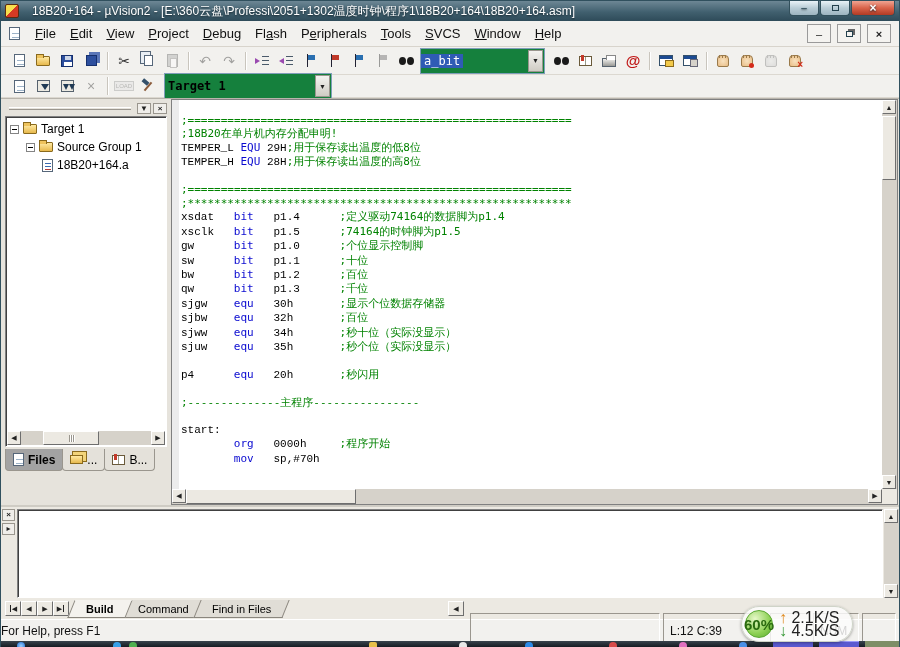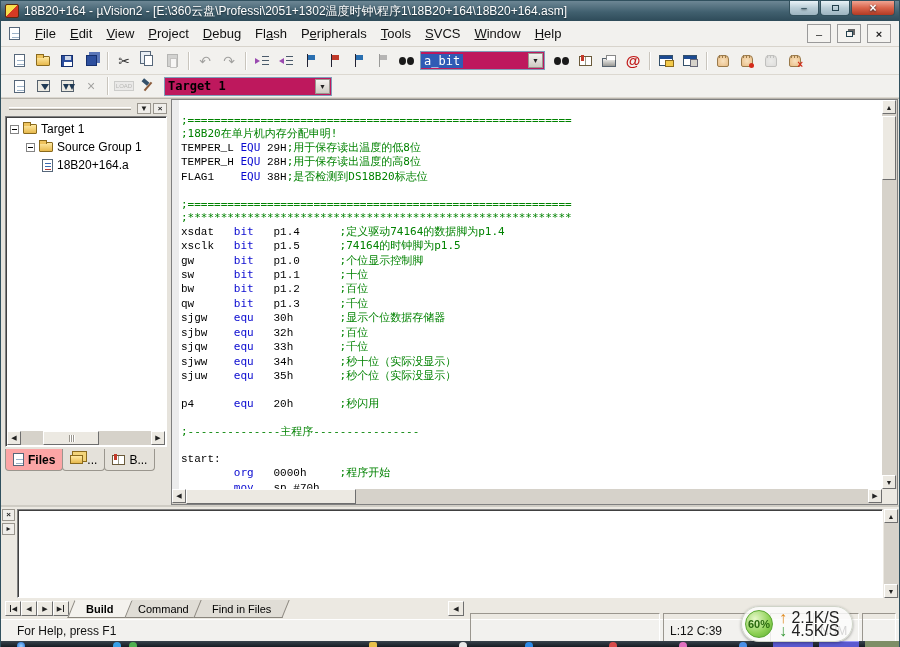--- a/index.html
+++ b/index.html
@@ -3,21 +3,21 @@
 <meta charset="utf-8">
 <style>
   *{margin:0;padding:0;box-sizing:border-box;}
   html,body{width:900px;height:647px;overflow:hidden;}
   body{font-family:"Liberation Sans",sans-serif;background:#ece9e2;position:relative;}
   .app{position:absolute;inset:0;border:1px solid #30505e;background:#ece9e2;}
 
   
   .titlebar{position:absolute;left:0;top:0;right:0;height:20px;
     background:linear-gradient(#6d8795,#41606f 55%,#2e4b59);display:flex;align-items:center;
-    color:#fff;font-size:12px;text-shadow:0 1px 2px #17262e;padding-left:4px;}
+    color:#fff;font-size:12px;text-shadow:0 1px 2px #17262e;padding-left:4px;gap:8px;}
   .appicon{width:14px;height:14px;border:1px solid #5a2a10;border-radius:2px;
     background:linear-gradient(135deg,#f6df4e 0 46%,#d53a24 46%);margin-right:5px;flex:0 0 auto;}
   .title-text{white-space:nowrap;overflow:hidden;}
   .winbtns{position:absolute;right:4px;top:0;display:flex;}
   .wbtn{width:30px;height:15px;border:1px solid #33505c;border-top:none;border-radius:0 0 4px 4px;
     background:linear-gradient(#e9f2f7,#b9ccd6 50%,#9db4c0);display:flex;align-items:center;justify-content:center;
     color:#23404d;font-size:10px;line-height:1;margin-left:1px;}
   .wbtn.close{width:44px;background:linear-gradient(#f0a492,#d9634a 50%,#b03a24);color:#fff;}
   .sq{width:7px;height:6px;border:1px solid #23404d;display:inline-block;}
   .wbtn.close .x{font-size:12px;font-weight:bold;}
@@ -84,21 +84,21 @@
   .ic-build::before{content:"";position:absolute;left:3px;top:3px;border-top:6px solid #203a54;border-left:4px solid transparent;border-right:4px solid transparent;}
   .ic-rebuild{width:13px;height:12px;background:#eceae2;border:1px solid #56626e;}
   .ic-rebuild::before{content:"";position:absolute;left:1px;top:3px;border-top:6px solid #203a54;border-left:3px solid transparent;border-right:3px solid transparent;}
   .ic-rebuild::after{content:"";position:absolute;left:7px;top:3px;border-top:6px solid #203a54;border-left:3px solid transparent;border-right:3px solid transparent;}
   .ic-load{font-size:6px;letter-spacing:0;color:#667;border:1px solid #99a;padding:1px 1px;background:#e2e0da;}
   .ic-tools{width:14px;height:13px;}
   .ic-tools::before{content:"";position:absolute;left:6px;top:1px;width:2px;height:11px;background:#8a5a3a;transform:rotate(40deg);}
   .ic-tools::after{content:"";position:absolute;left:1px;top:0;width:7px;height:4px;background:#34506a;transform:rotate(40deg);}
 
   
-  .combo{height:19px;background:#be185d;border:1px solid #7f9db9;display:flex;align-items:center;position:relative;flex:0 0 auto;}
+  .combo{height:26px;background:#15803d;border:1px solid #7f9db9;display:flex;align-items:center;position:relative;flex:0 0 auto;}
   .combo .val{padding:0 3px;font:12px "DejaVu Sans Mono",monospace;white-space:nowrap;}
   .combo .sel{background:#2f5bb5;color:#fff;}
   .combo .drop{position:absolute;right:1px;top:1px;bottom:1px;width:15px;background:linear-gradient(#f4f3f0,#cfccc4);
     border:1px solid #9a968e;display:flex;align-items:center;justify-content:center;font-size:7px;color:#222;}
   .find-combo{width:125px;margin-left:2px;}
   .target-combo{width:168px;margin-left:4px;}
   .target-combo .val{font-weight:bold;}
 
   
   .main{position:absolute;left:0;top:97px;right:0;height:407px;background:#e6e3dc;border-top:1px solid #b8b4ac;}
@@ -118,21 +118,21 @@
   .ic-file::before{content:"";position:absolute;left:2px;top:3px;width:6px;height:1px;background:#3a6ab0;box-shadow:0 3px 0 #3a6ab0,0 6px 0 #b03a3a;}
   .tree-hscroll{position:absolute;left:2px;right:2px;bottom:56px;height:14px;background:#d6d2ca;display:flex;}
   .sbtn{width:14px;height:14px;background:#ece9e2;border:1px solid;border-color:#fff #6e6e6e #6e6e6e #fff;
     font-size:7px;color:#222;display:flex;align-items:center;justify-content:center;flex:0 0 auto;}
   .tree-thumb{width:56px;margin-left:22px;background:#ece9e2;border:1px solid;border-color:#fff #6e6e6e #6e6e6e #fff;
     display:flex;align-items:center;justify-content:center;gap:1px;}
   .tree-thumb i{width:1px;height:7px;background:#9a968e;box-shadow:1px 0 0 #fff;}
   .proj-tabs{position:absolute;left:0;bottom:30px;display:flex;height:22px;}
   .ptab{display:flex;align-items:center;gap:4px;padding:0 7px;font-size:12px;color:#000;
     border:1px solid #9a968e;border-top:none;border-radius:0 0 4px 4px;background:#e4e1da;margin-right:-1px;}
-  .ptab.active{background:#fca5a5;font-weight:bold;position:relative;z-index:2;}
+  .ptab.active{background:#a3a3a3;font-weight:bold;position:relative;z-index:2;}
   .ic-folders{width:13px;height:9px;background:linear-gradient(#ffe9a2,#e7b94d);border:1px solid #8a6a1d;box-shadow:3px -3px 0 #f2d47a,3px -3px 0 1px #8a6a1d;}
 
   
   .editor{position:absolute;left:170px;top:0;right:1px;bottom:0;background:#fff;border:1px solid #808080;}
   .code{position:absolute;left:0;top:0;right:15px;bottom:15px;overflow:hidden;background:#fff;
     border-left:7px solid #ececec;padding:14px 0 0 2px;}
   .cl{font:11px/13.45px "DejaVu Sans Mono",monospace;white-space:pre;}
   .cm{color:#008200;} .kw{color:#0a0ad0;} .id{color:#000;font-family:Liberation Mono, monospace;}
   .vscroll{position:absolute;top:0;right:0;width:15px;bottom:15px;background:#d6d2ca;}
   .vscroll .up{position:absolute;top:0;left:0;}
@@ -162,30 +162,30 @@
   .otab{height:18px;margin-top:1px;padding:0 14px;transform:skewX(-22deg);border:1px solid #8a867e;border-top:none;
     background:#e0ddd6;display:flex;align-items:center;margin-right:-6px;}
   .otab.active{background:#f4f2ee;border-top:1px solid #f4f2ee;z-index:2;}
   .otab span{transform:skewX(22deg);font-size:11px;color:#000;white-space:nowrap;}
   .otab.active span{font-weight:bold;}
   .oh-left{position:absolute;left:447px;top:3px;}
 
   
   .statusbar{position:absolute;left:0;top:618px;right:0;height:22px;background:#f2f1ee;border-top:1px solid #fff;
     display:flex;align-items:center;font-size:12px;color:#111;}
-  .st-msg{flex:1;padding-left:16px;}
+  .st-msg{flex:1;padding-left:0;}
   .st-panel{height:26px;border:1px solid;border-color:#9a968e #fff #fff #9a968e;margin-right:3px;
     display:flex;align-items:center;padding:17px 6px;white-space:nowrap;}
   .p-blank1{width:190px;} .p-lc{width:104px;} .p-blank2{width:40px;} .p-num{width:46px;} .p-blank3{width:34px;}
 
   
   .ball-pill{position:absolute;right:46px;top:605px;width:112px;height:36px;background:rgba(252,252,252,.82);
     border:1px solid #cfd4c8;border-radius:18px;box-shadow:0 1px 3px rgba(0,0,0,.35);display:flex;align-items:center;z-index:9;}
   .ball{width:28px;height:28px;margin-left:3px;border-radius:50%;background:radial-gradient(circle at 35% 30%,#e6f8c8,#8cd053 60%,#5aa832);
-    border:1px solid #5aa832;display:flex;align-items:center;justify-content:center;font-size:11px;font-weight:bold;color:#2a6a10;}
+    border:1px solid #5aa832;display:flex;align-items:center;justify-content:center;font-size:15px;font-weight:bold;color:#2a6a10;}
   .speeds{margin-left:6px;font-size:16px;color:#222;line-height:13px;}
   .speeds .u{color:#e08a20;font-weight:bold;} .speeds .d{color:#3a9a3a;font-weight:bold;}
 
   
   .taskbar{position:absolute;left:0;top:640px;right:0;height:7px;background:linear-gradient(#39434d,#10161c);overflow:hidden;}
   .tk{position:absolute;top:1px;width:8px;height:8px;border-radius:50%;}
   .tk-orb{left:16px;background:radial-gradient(#9ad0ff,#1a6ad0);}
   .tk1{left:112px;background:#38a0e8;} .tk2{left:128px;background:#50b050;}
   .tk3{left:368px;background:#e8c04a;border-radius:2px;} .tk4{left:458px;background:#e8e8e8;}
   .tk5{left:524px;background:#2a8ae8;} .tk6{left:608px;background:#d84a4a;}
@@ -420,33 +420,31 @@
           </span>
         </div>
     </div>
 
     <div class="editor">
       <div class="code" id="code">
           <div class="cl"><span class="cm">;==========================================================</span></div>
           <div class="cl"><span class="cm">;18B20在单片机内存分配申明!</span></div>
           <div class="cl"><span class="id">TEMPER_L </span><span class="kw">EQU</span><span class="id"> 29H</span><span class="cm">;用于保存读出温度的低8位</span></div>
           <div class="cl"><span class="id">TEMPER_H </span><span class="kw">EQU</span><span class="id"> 28H</span><span class="cm">;用于保存读出温度的高8位</span></div>
-          <div class="cl"><span class="id">FLAG1    </span><span class="kw">EQU</span><span class="id"> 38H</span><span class="cm">;是否检测到DS18B20标志位</span></div>
           <div class="cl">&nbsp;</div>
           <div class="cl"><span class="cm">;==========================================================</span></div>
           <div class="cl"><span class="cm">;**********************************************************</span></div>
           <div class="cl"><span class="id">xsdat   </span><span class="kw">bit</span><span class="id">   p1.4      </span><span class="cm">;定义驱动74164的数据脚为p1.4</span></div>
           <div class="cl"><span class="id">xsclk   </span><span class="kw">bit</span><span class="id">   p1.5      </span><span class="cm">;74164的时钟脚为p1.5</span></div>
           <div class="cl"><span class="id">gw      </span><span class="kw">bit</span><span class="id">   p1.0      </span><span class="cm">;个位显示控制脚</span></div>
           <div class="cl"><span class="id">sw      </span><span class="kw">bit</span><span class="id">   p1.1      </span><span class="cm">;十位</span></div>
           <div class="cl"><span class="id">bw      </span><span class="kw">bit</span><span class="id">   p1.2      </span><span class="cm">;百位</span></div>
           <div class="cl"><span class="id">qw      </span><span class="kw">bit</span><span class="id">   p1.3      </span><span class="cm">;千位</span></div>
           <div class="cl"><span class="id">sjgw    </span><span class="kw">equ</span><span class="id">   30h       </span><span class="cm">;显示个位数据存储器</span></div>
           <div class="cl"><span class="id">sjbw    </span><span class="kw">equ</span><span class="id">   32h       </span><span class="cm">;百位</span></div>
-          <div class="cl"><span class="id">sjqw    </span><span class="kw">equ</span><span class="id">   33h       </span><span class="cm">;千位</span></div>
           <div class="cl"><span class="id">sjww    </span><span class="kw">equ</span><span class="id">   34h       </span><span class="cm">;秒十位（实际没显示）</span></div>
           <div class="cl"><span class="id">sjuw    </span><span class="kw">equ</span><span class="id">   35h       </span><span class="cm">;秒个位（实际没显示）</span></div>
           <div class="cl">&nbsp;</div>
           <div class="cl"><span class="id">p4      </span><span class="kw">equ</span><span class="id">   20h       </span><span class="cm">;秒闪用</span></div>
           <div class="cl">&nbsp;</div>
           <div class="cl"><span class="cm">;--------------主程序----------------</span></div>
           <div class="cl">&nbsp;</div>
           <div class="cl"><span class="id">start:</span></div>
           <div class="cl"><span class="id">        </span><span class="kw">org</span><span class="id">   0000h     </span><span class="cm">;程序开始</span></div>
           <div class="cl"><span class="id">        </span><span class="kw">mov</span><span class="id">   sp,#70h</span></div>

